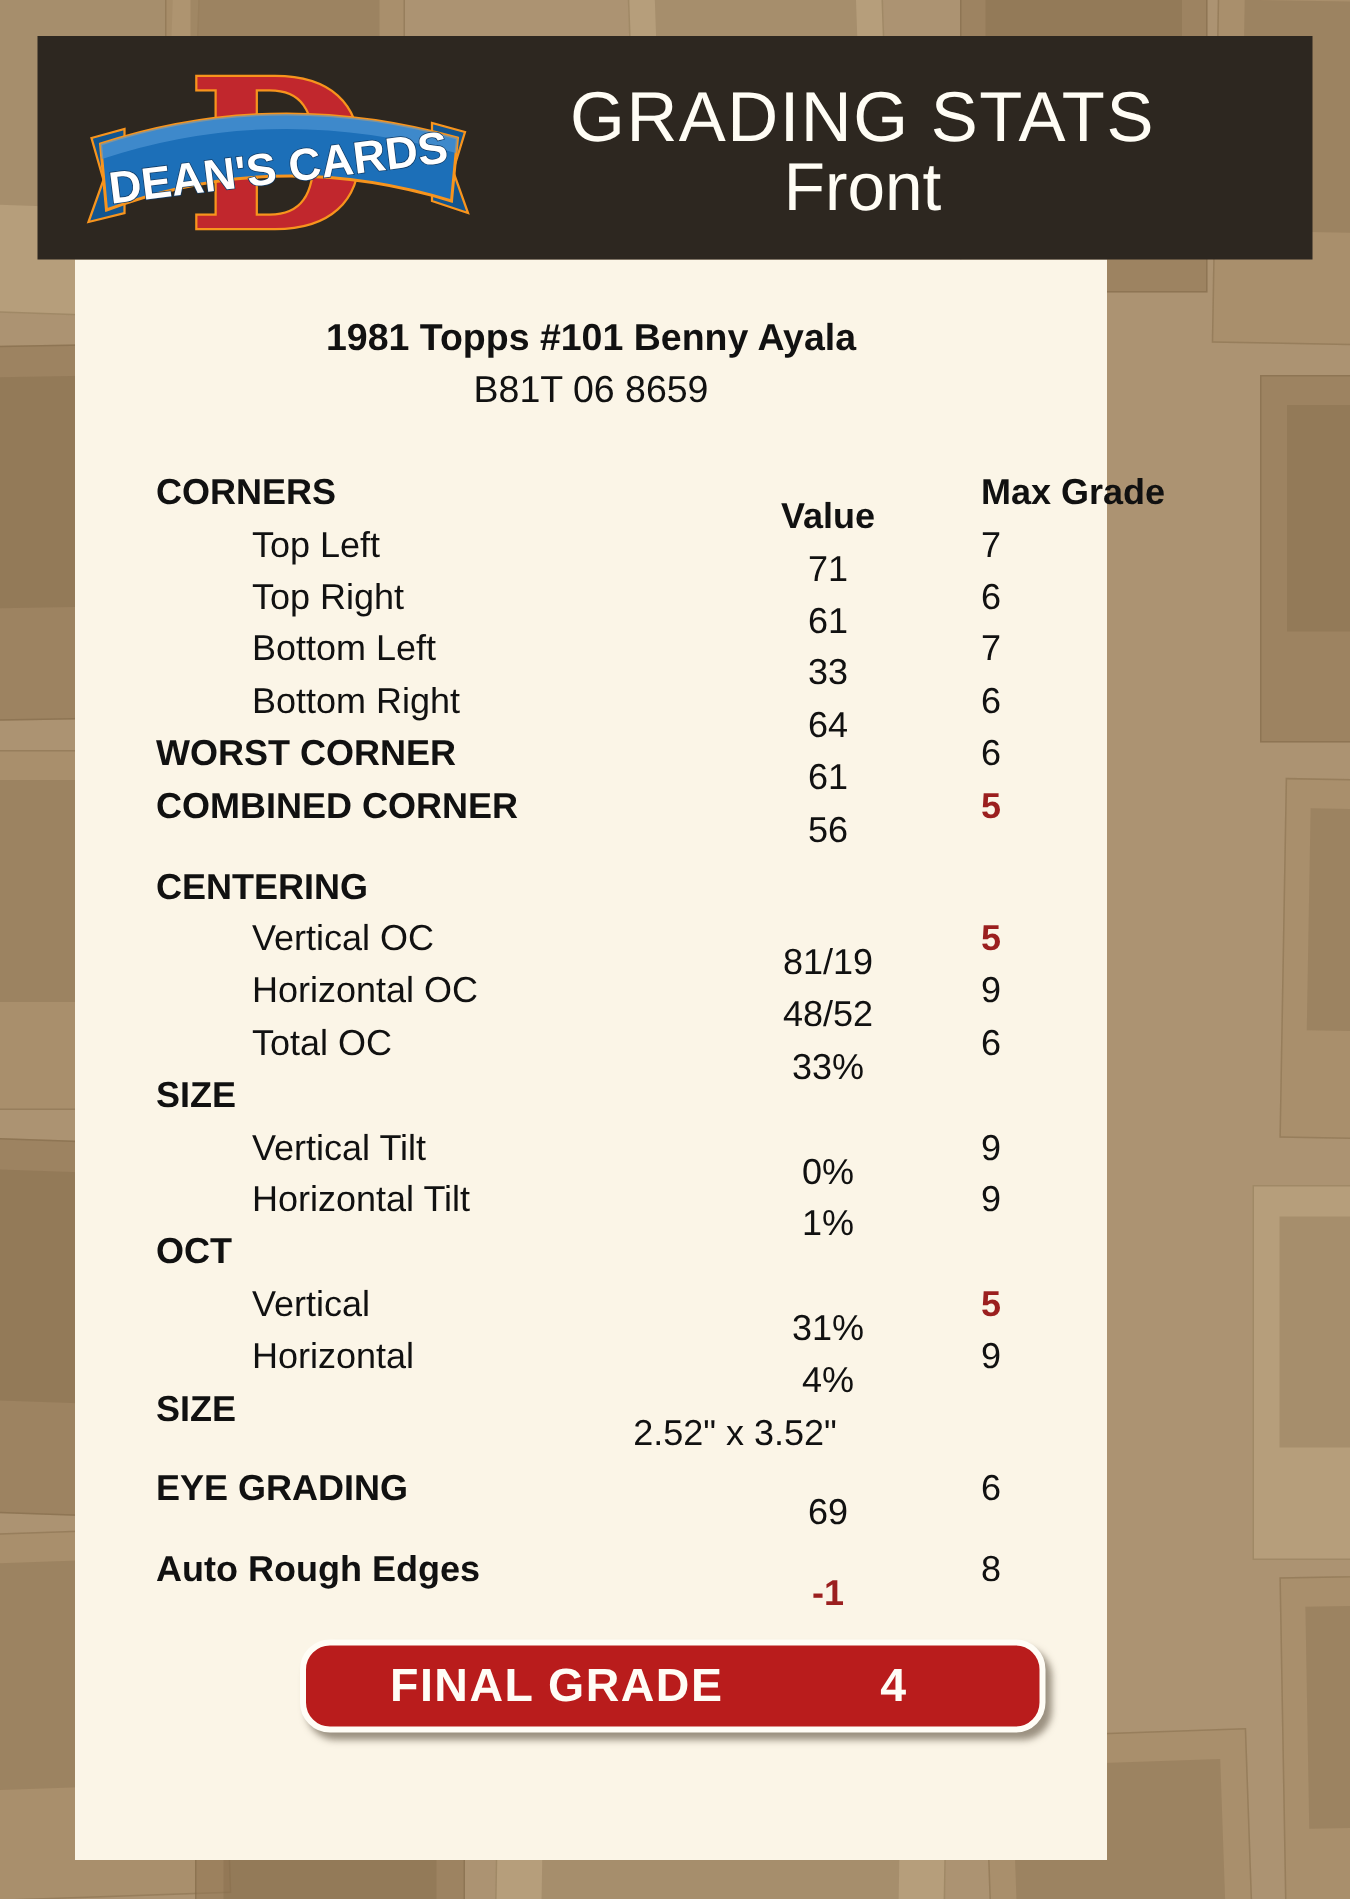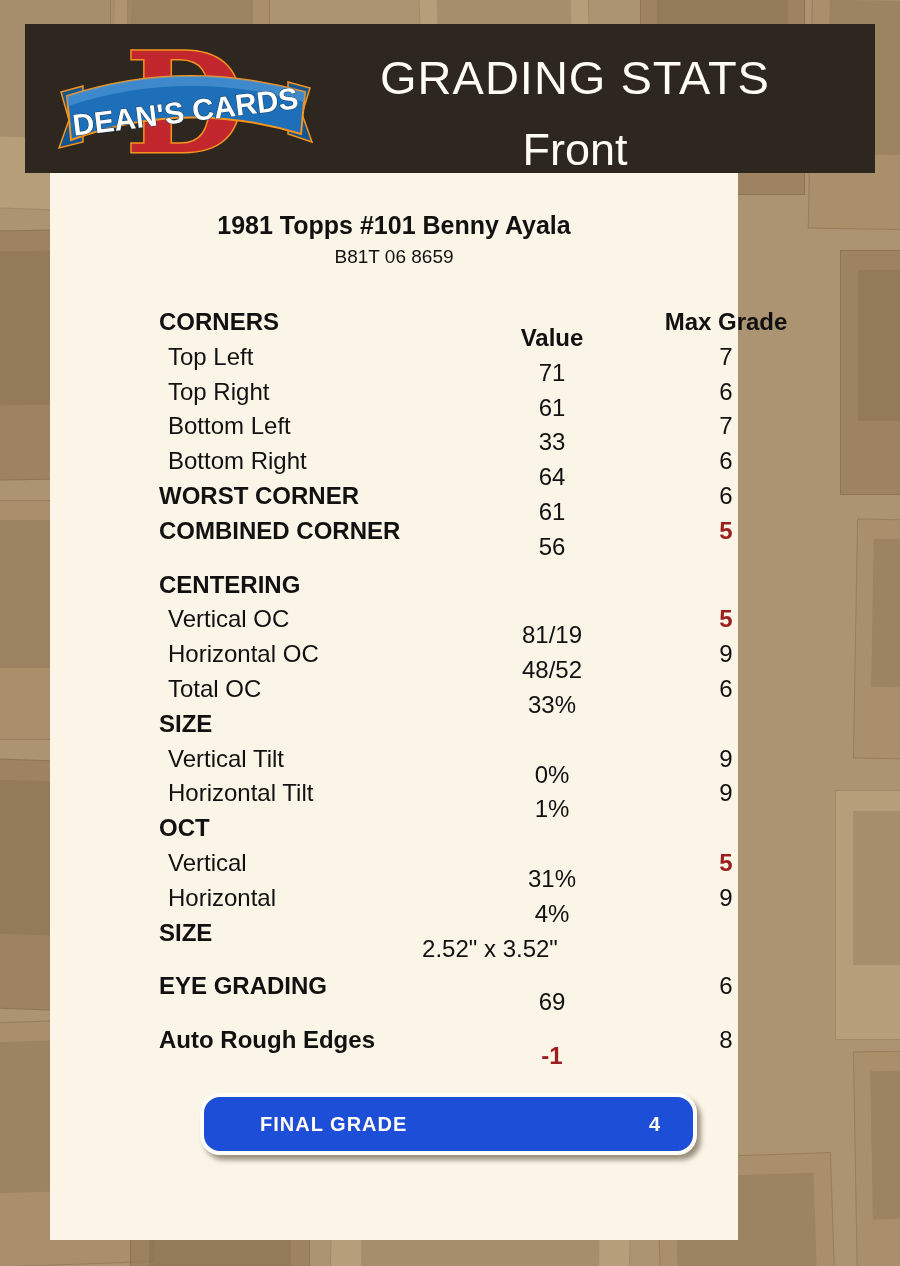--- a/index.html
+++ b/index.html
@@ -42,57 +42,57 @@
   .c16{left:660px;top:1155px;width:175px;height:240px;transform:rotate(-2deg);}
 
   
   .header-bar {
     position:absolute; left:25px; top:24px; width:850px; height:149px;
     background:#2d2720; z-index:2;
   }
   .logo { position:absolute; left:28px; top:6px; width:265px; height:140px; }
   .header-titles {
     position:absolute; left:290px; top:30px; width:520px;
-    display:flex; flex-direction:column; align-items:center; gap:26px;
+    display:flex; flex-direction:column; align-items:center; gap:1px;
     color:#fffdf5;
   }
   .header-title { font-size:47px; line-height:1; letter-spacing:1px; }
   .header-subtitle { font-size:45px; line-height:1; }
 
   
   .panel {
     position:absolute; left:50px; top:173px; width:688px; height:1067px;
     background:#fbf5e7; z-index:1; color:#111;
   }
   .card-title { margin-top:38px; text-align:center; font-size:25px; font-weight:bold; }
-  .card-serial { margin-top:6px; text-align:center; font-size:19px; }
+  .card-serial { margin-top:6px; text-align:center; font-size:25px; }
 
   
   .stats-table { margin-top:37px; position:relative; }
   .trow { position:relative; height:34.8px; line-height:34.8px; font-size:24px; }
   .trow.gap { margin-top:19px; }
-  .trow .label { margin-left:109px; white-space:nowrap; }
+  .trow .label { margin-left:54px; white-space:nowrap; }
   .trow.item .label { margin-left:118px; }
   .trow.section .label, .trow.colheader .label { font-weight:bold; }
   .cell.value { position:absolute; left:377px; top:16px; width:250px; text-align:center; }
   .cell.value.wide { left:255px; width:370px; }
-  .cell.max { position:absolute; left:576px; top:0; width:200px; text-align:center; }
+  .cell.max { position:absolute; left:604px; top:0; width:200px; text-align:left; }
   .trow.colheader .cell { font-weight:bold; }
   .red { color:#9b1f1f; font-weight:bold; }
 
   
   .final-grade {
     position:absolute; left:150px; top:920px; width:497px; height:62px;
-    background:#1d4ed8;
+    background:#b91c1c;
     border:4px solid #fffdf6;
     border-radius:20px;
     box-shadow:4px 5px 5px rgba(138,127,110,.85);
     display:flex; align-items:center; justify-content:space-between;
-    padding:0 32px 0 56px;
-    color:#fffdf6; font-size:20px; font-weight:bold; letter-spacing:1px;
+    padding:0 88px 0 56px;
+    color:#fffdf6; font-size:31px; font-weight:bold; letter-spacing:1px;
     cursor:pointer;
   }
 </style>
 </head>
 <body>
 
 <div class="bg-layer">
   <div class="bgcard light c1">
       <div class="inner"></div>
     </div>

